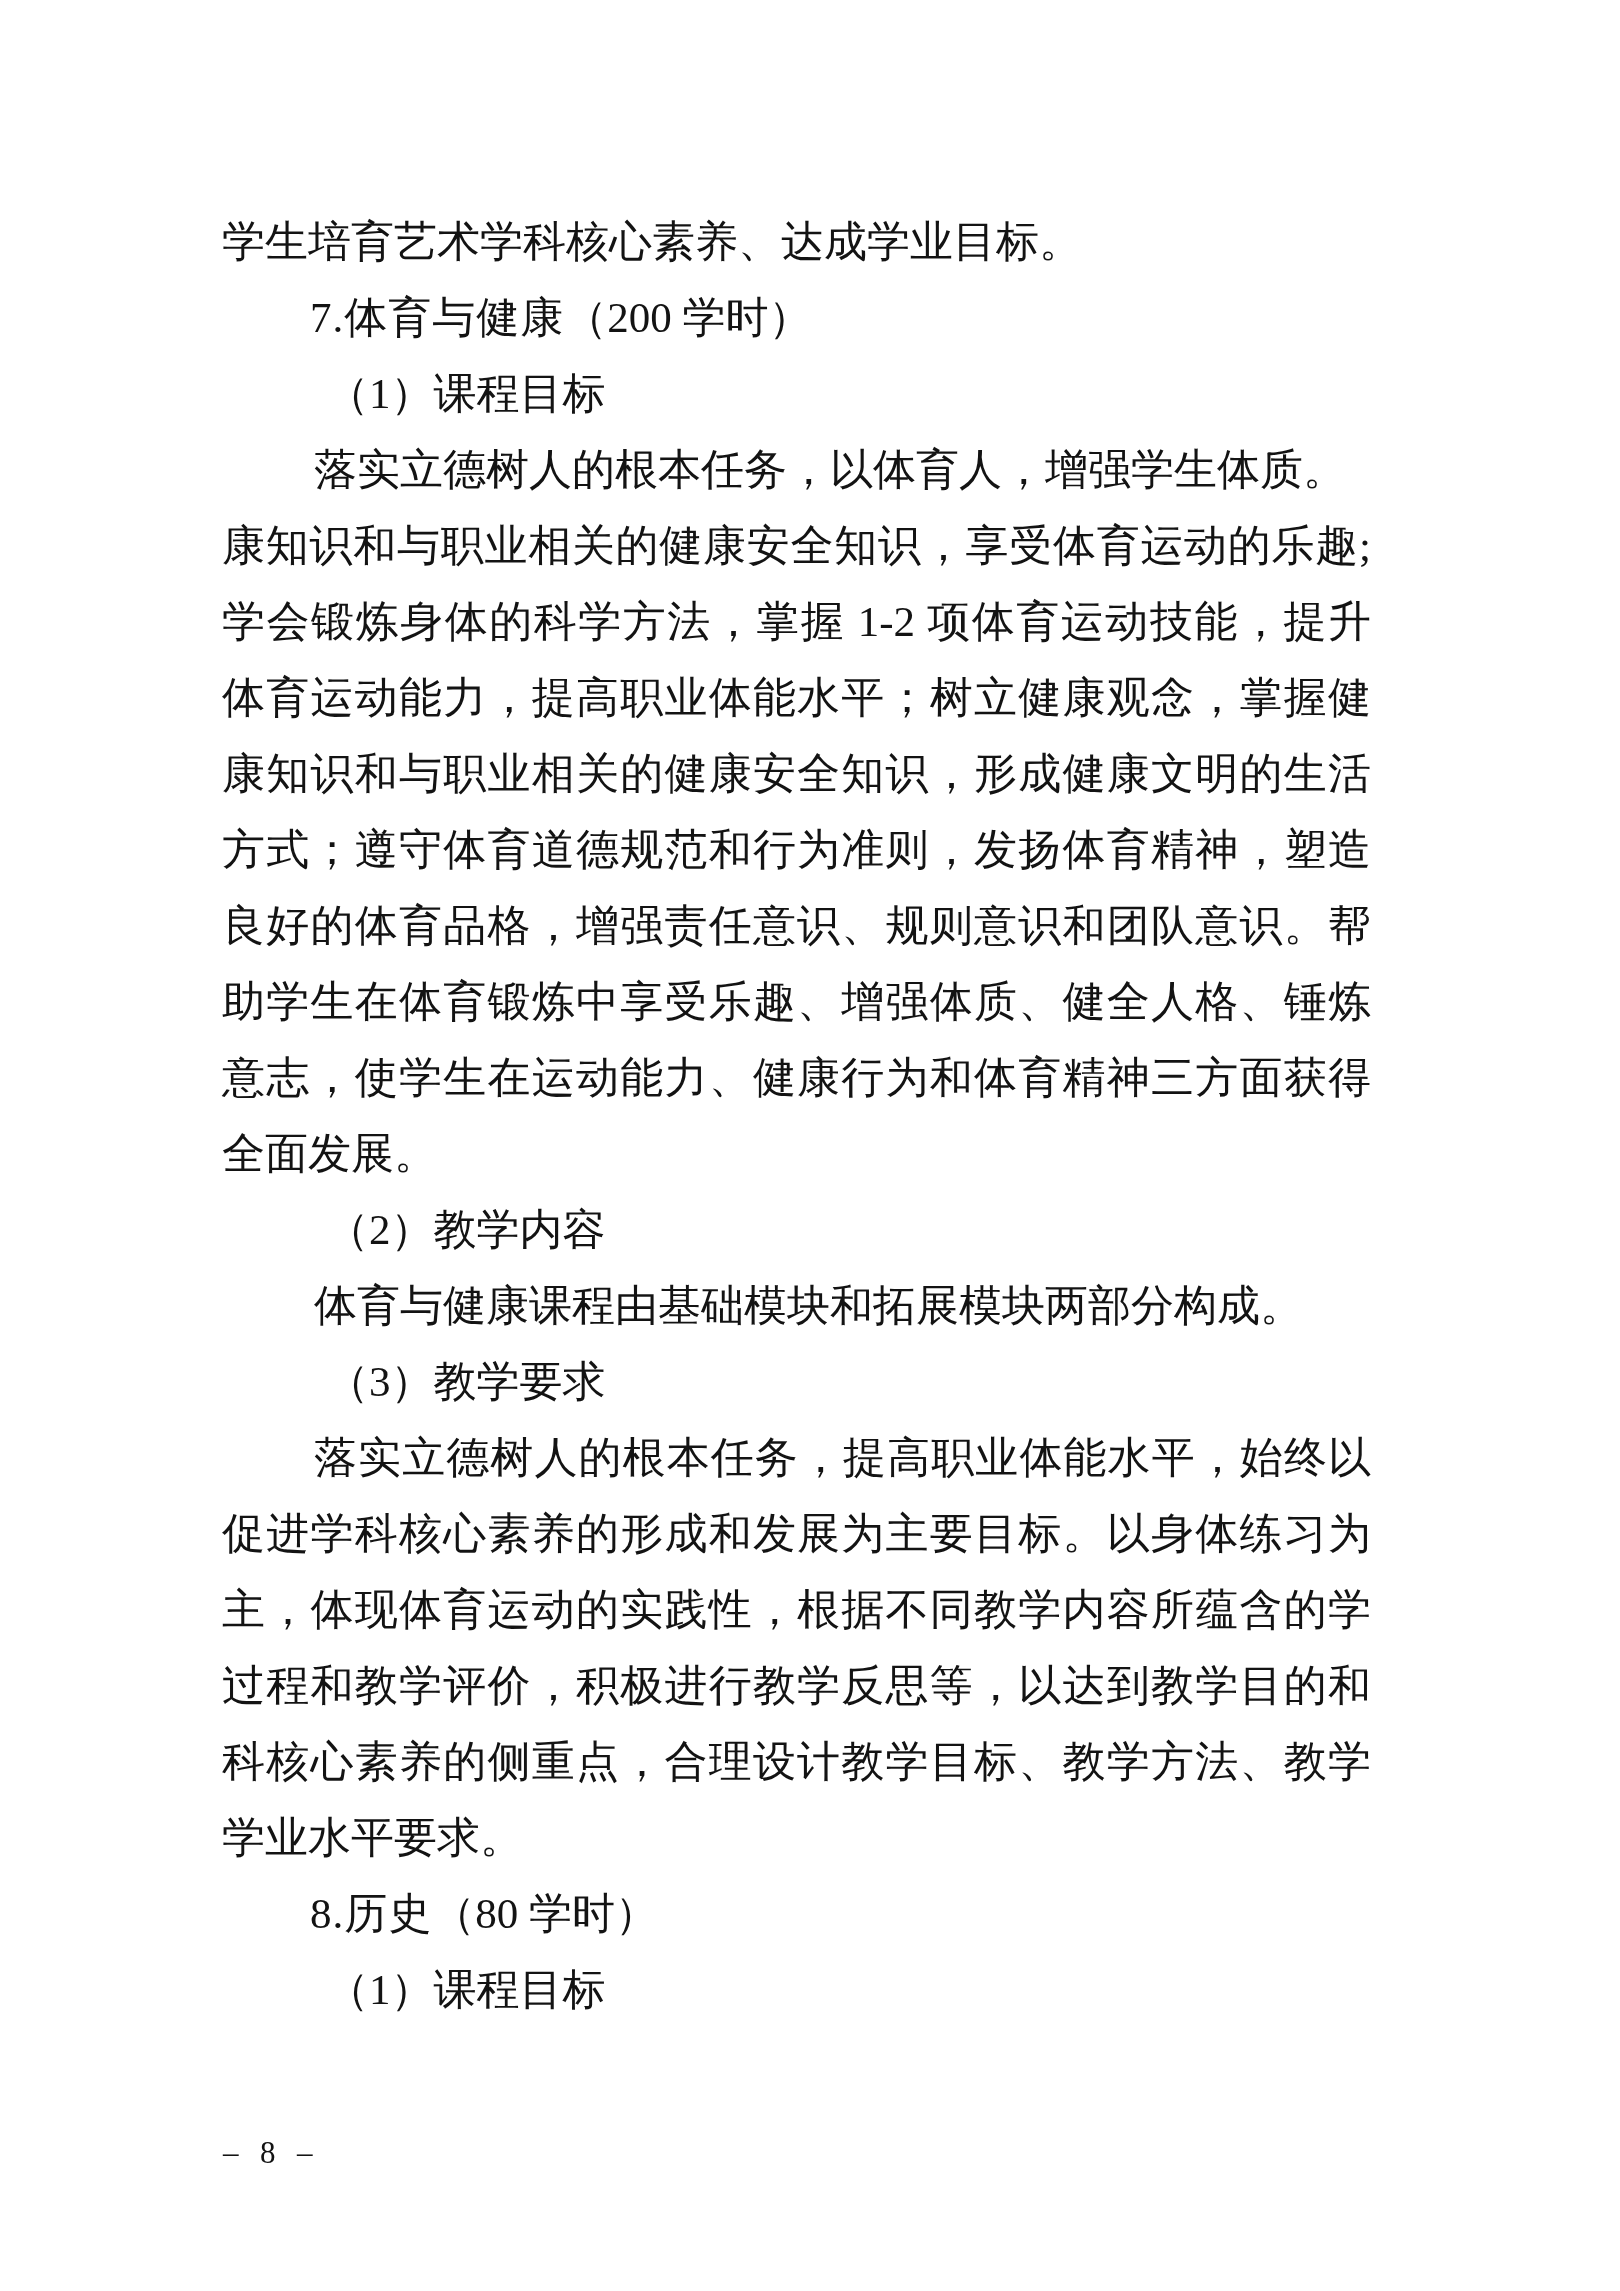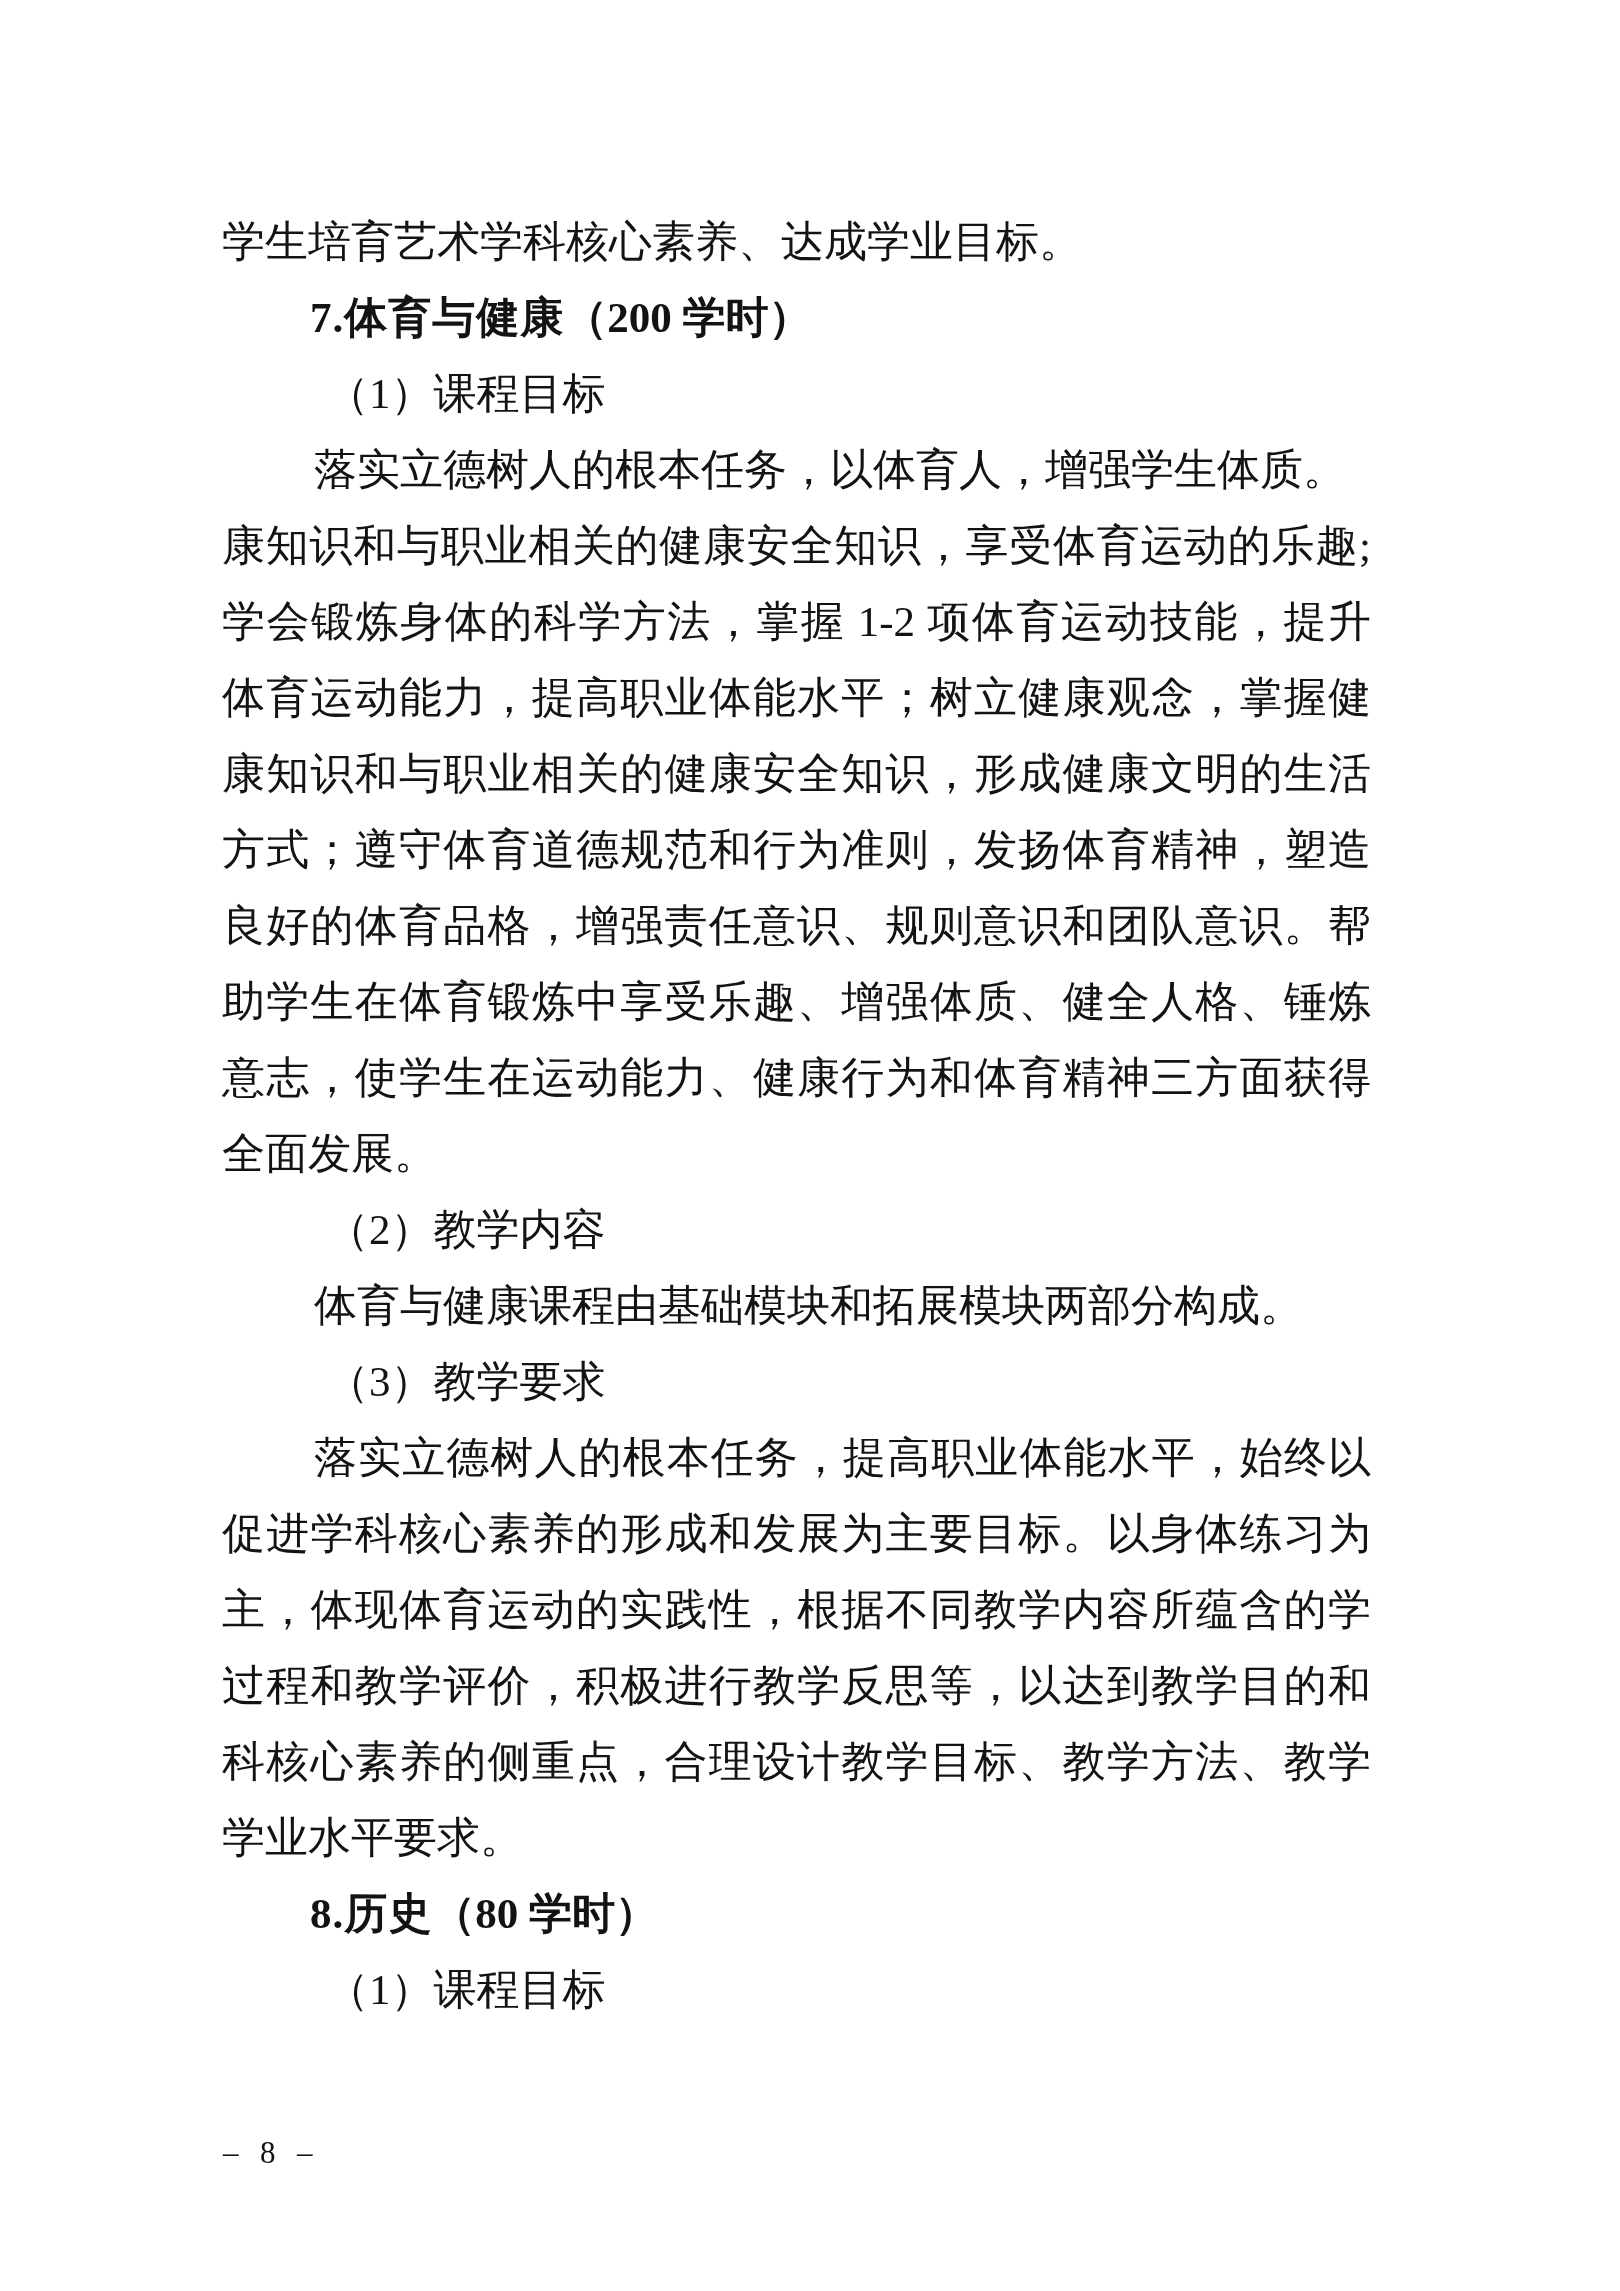--- a/index.html
+++ b/index.html
@@ -34,22 +34,22 @@
     text-align: justify;
     text-align-last: justify;
     text-justify: inter-ideograph;
   }
   
   .ind { padding-left: 92px; }
   
   .sub { padding-left: 104px; }
   
   .head { padding-left: 88px; }
-  .head .b { font-weight: 700; letter-spacing: 1px; margin-top: 14px; }
-  .head .r { font-weight: 700; }
+  .head .b { font-weight: 400; letter-spacing: 1px; margin-top: 14px; }
+  .head .r { font-weight: 400; }
   .pageno {
     position: absolute;
     left: 223px;
     top: 2133px;
     font-size: 31px;
     line-height: 39px;
     letter-spacing: 6.9px;
     color: #131313;
   }
 </style>

